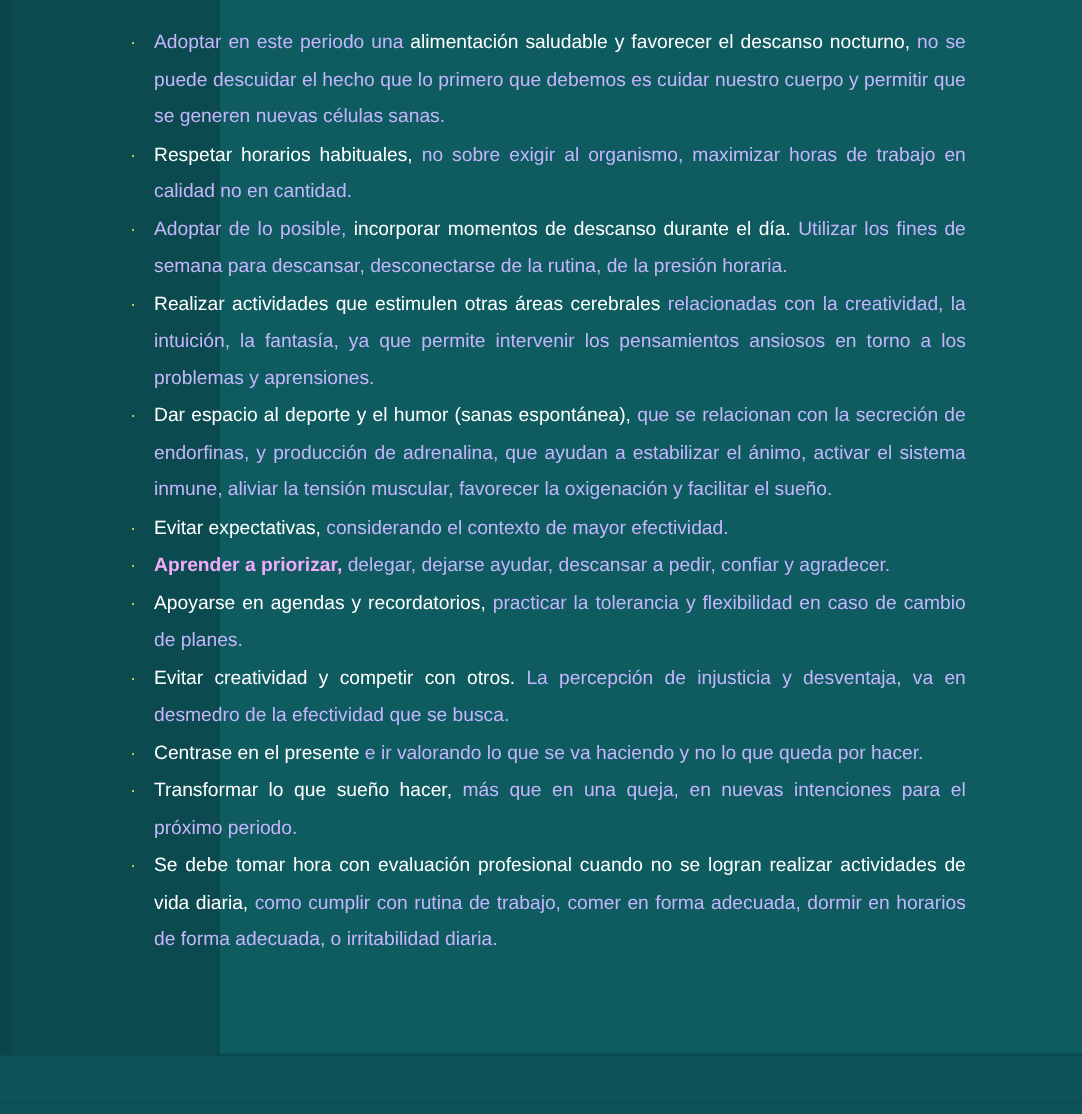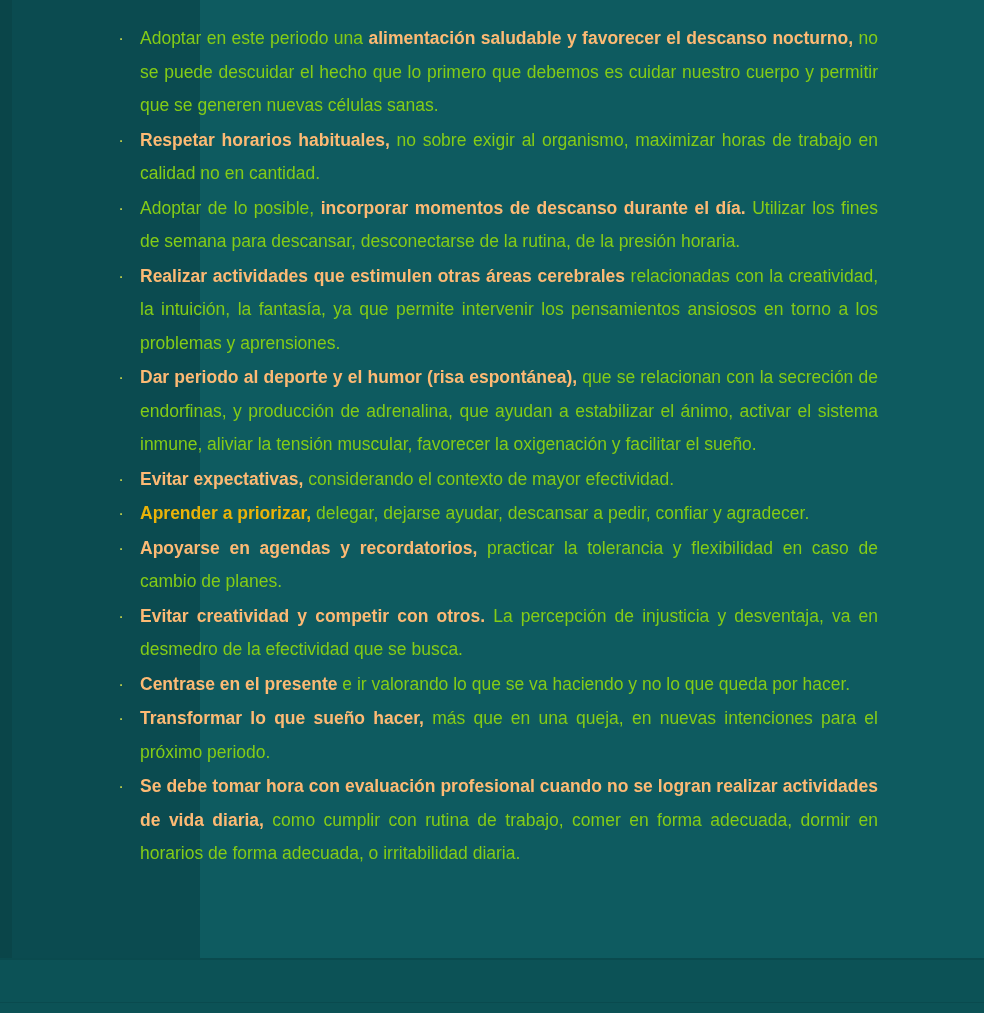--- a/index.html
+++ b/index.html
@@ -80,46 +80,46 @@
     position: absolute;
     left: 8px;
     top: 0;
     width: 10px;
     color: #c9d64a;
     font-size: 17px;
     line-height: 33.5px;
     text-align: center;
   }
   .hl {
-    color: #fdba74;
-    font-weight: bold;
+    color: #ffffff;
+    font-weight: normal;
   }
   .hlw {
-    color: #eab308;
+    color: #f0abfc;
     font-weight: bold;
   }
   .txt {
-    color: #84cc16;
+    color: #c4b5fd;
   }
 </style>
 </head>
 <body>
 
 <div class="slide">
 
   <div class="left-panel"></div>
   <div class="left-accent"></div>
 
   <div class="content">
     <ul class="bullets" id="bullet-list">
         <li><span class="dot">·</span><span class="txt">Adoptar en este periodo una </span><span class="hl">alimentación saludable y favorecer el descanso nocturno,</span><span class="txt"> no se puede descuidar el hecho que lo primero que debemos es cuidar nuestro cuerpo y permitir que se generen nuevas células sanas.</span></li>
         <li><span class="dot">·</span><span class="hl">Respetar horarios habituales,</span><span class="txt"> no sobre exigir al organismo, maximizar horas de trabajo en calidad no en cantidad.</span></li>
         <li><span class="dot">·</span><span class="txt">Adoptar de lo posible, </span><span class="hl">incorporar momentos de descanso durante el día.</span><span class="txt"> Utilizar los fines de semana para descansar, desconectarse de la rutina, de la presión horaria.</span></li>
         <li><span class="dot">·</span><span class="hl">Realizar actividades que estimulen otras áreas cerebrales</span><span class="txt"> relacionadas con la creatividad, la intuición, la fantasía, ya que permite intervenir los pensamientos ansiosos en torno a los problemas y aprensiones.</span></li>
-        <li><span class="dot">·</span><span class="hl">Dar periodo al deporte y el humor (risa espontánea),</span><span class="txt"> que se relacionan con la secreción de endorfinas, y producción de adrenalina, que ayudan a estabilizar el ánimo, activar el sistema inmune, aliviar la tensión muscular, favorecer la oxigenación y facilitar el sueño.</span></li>
+        <li><span class="dot">·</span><span class="hl">Dar espacio al deporte y el humor (sanas espontánea),</span><span class="txt"> que se relacionan con la secreción de endorfinas, y producción de adrenalina, que ayudan a estabilizar el ánimo, activar el sistema inmune, aliviar la tensión muscular, favorecer la oxigenación y facilitar el sueño.</span></li>
         <li><span class="dot">·</span><span class="hl">Evitar expectativas,</span><span class="txt"> considerando el contexto de mayor efectividad.</span></li>
         <li><span class="dot">·</span><span class="hlw">Aprender a priorizar,</span><span class="txt"> delegar, dejarse ayudar, descansar a pedir, confiar y agradecer.</span></li>
         <li><span class="dot">·</span><span class="hl">Apoyarse en agendas y recordatorios,</span><span class="txt"> practicar la tolerancia y flexibilidad en caso de cambio de planes.</span></li>
         <li><span class="dot">·</span><span class="hl">Evitar creatividad y competir con otros.</span><span class="txt"> La percepción de injusticia y desventaja, va en desmedro de la efectividad que se busca.</span></li>
         <li><span class="dot">·</span><span class="hl">Centrase en el presente</span><span class="txt"> e ir valorando lo que se va haciendo y no lo que queda por hacer.</span></li>
         <li><span class="dot">·</span><span class="hl">Transformar lo que sueño hacer,</span><span class="txt"> más que en una queja, en nuevas intenciones para el próximo periodo.</span></li>
         <li><span class="dot">·</span><span class="hl">Se debe tomar hora con evaluación profesional cuando no se logran realizar actividades de vida diaria,</span><span class="txt"> como cumplir con rutina de trabajo, comer en forma adecuada, dormir en horarios de forma adecuada, o irritabilidad diaria.</span></li>
       </ul>
   </div>
 

